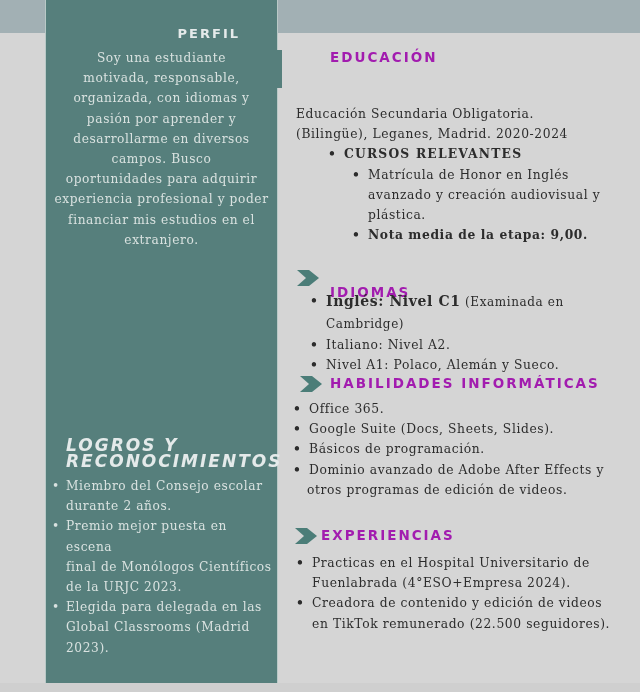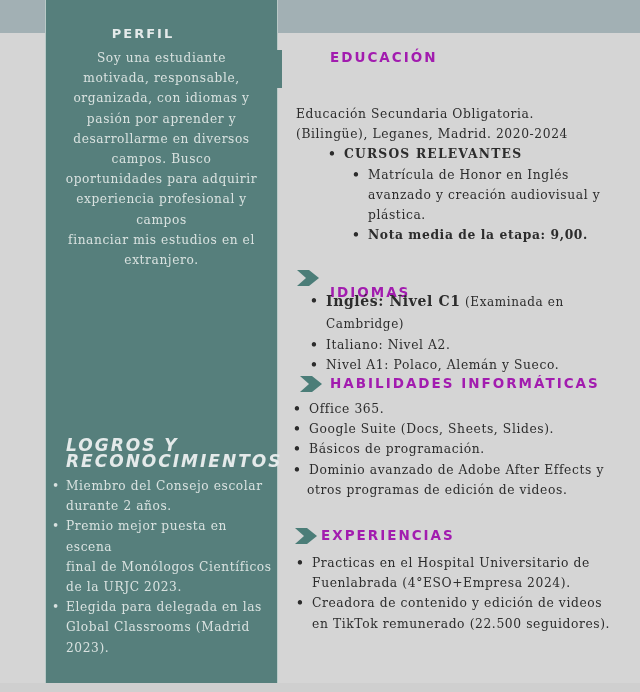--- a/index.html
+++ b/index.html
@@ -12,21 +12,21 @@
   .bottom-band { position: absolute; left: 0; top: 683px; width: 640px; height: 9px; background: #cfcfcf; }
   .sidebar {
     position: absolute; left: 45px; top: 0; width: 231px; height: 683px;
     background: #567f7c; color: #dfe6e4;
     border-left: 1px solid #b9c9c7; border-right: 1px solid #b9c9c7;
   }
   .sb-title {
     font-family: "DejaVu Sans", sans-serif; font-weight: bold;
     letter-spacing: 2px; color: #e4eaea; font-size: 13px;
   }
-  .perfil-title { position: absolute; top: 26px; left: 0; width: 194px; text-align: center; }
+  .perfil-title { position: absolute; top: 26px; left: 0; width: 194px; text-align: right; }
   .perfil-text {
     position: absolute; top: 48px; left: 4px; width: 223px; text-align: center;
     font-size: 12.2px; line-height: 20.2px; letter-spacing: 0.6px; color: #d9e2e0;
   }
   .logros-title { position: absolute; top: 437px; left: 20px; line-height: 16px; font-size: 17px; font-style: italic; }
   .logros-list {
     position: absolute; top: 476px; left: 6px; width: 222px; margin: 0; padding: 0; list-style: none;
     font-size: 12.2px; line-height: 20.2px; letter-spacing: 0.6px; color: #d9e2e0;
   }
   .logros-list li { position: relative; padding-left: 14px; }
@@ -56,21 +56,21 @@
 <div class="sidebar">
   <div class="sb-title perfil-title">PERFIL</div>
   <div class="perfil-text">
     <div>Soy una estudiante</div>
     <div>motivada, responsable,</div>
     <div>organizada, con idiomas y</div>
     <div>pasión por aprender y</div>
     <div>desarrollarme en diversos</div>
     <div>campos. Busco</div>
     <div>oportunidades para adquirir</div>
-    <div>experiencia profesional y campos</div>
+    <div>experiencia profesional y poder</div>
     <div>financiar mis estudios en el</div>
     <div>extranjero.</div>
   </div>
 
   <div class="sb-title logros-title">
     <div>LOGROS Y</div>
     <div>RECONOCIMIENTOS</div>
   </div>
   <ul class="logros-list">
     <li>

